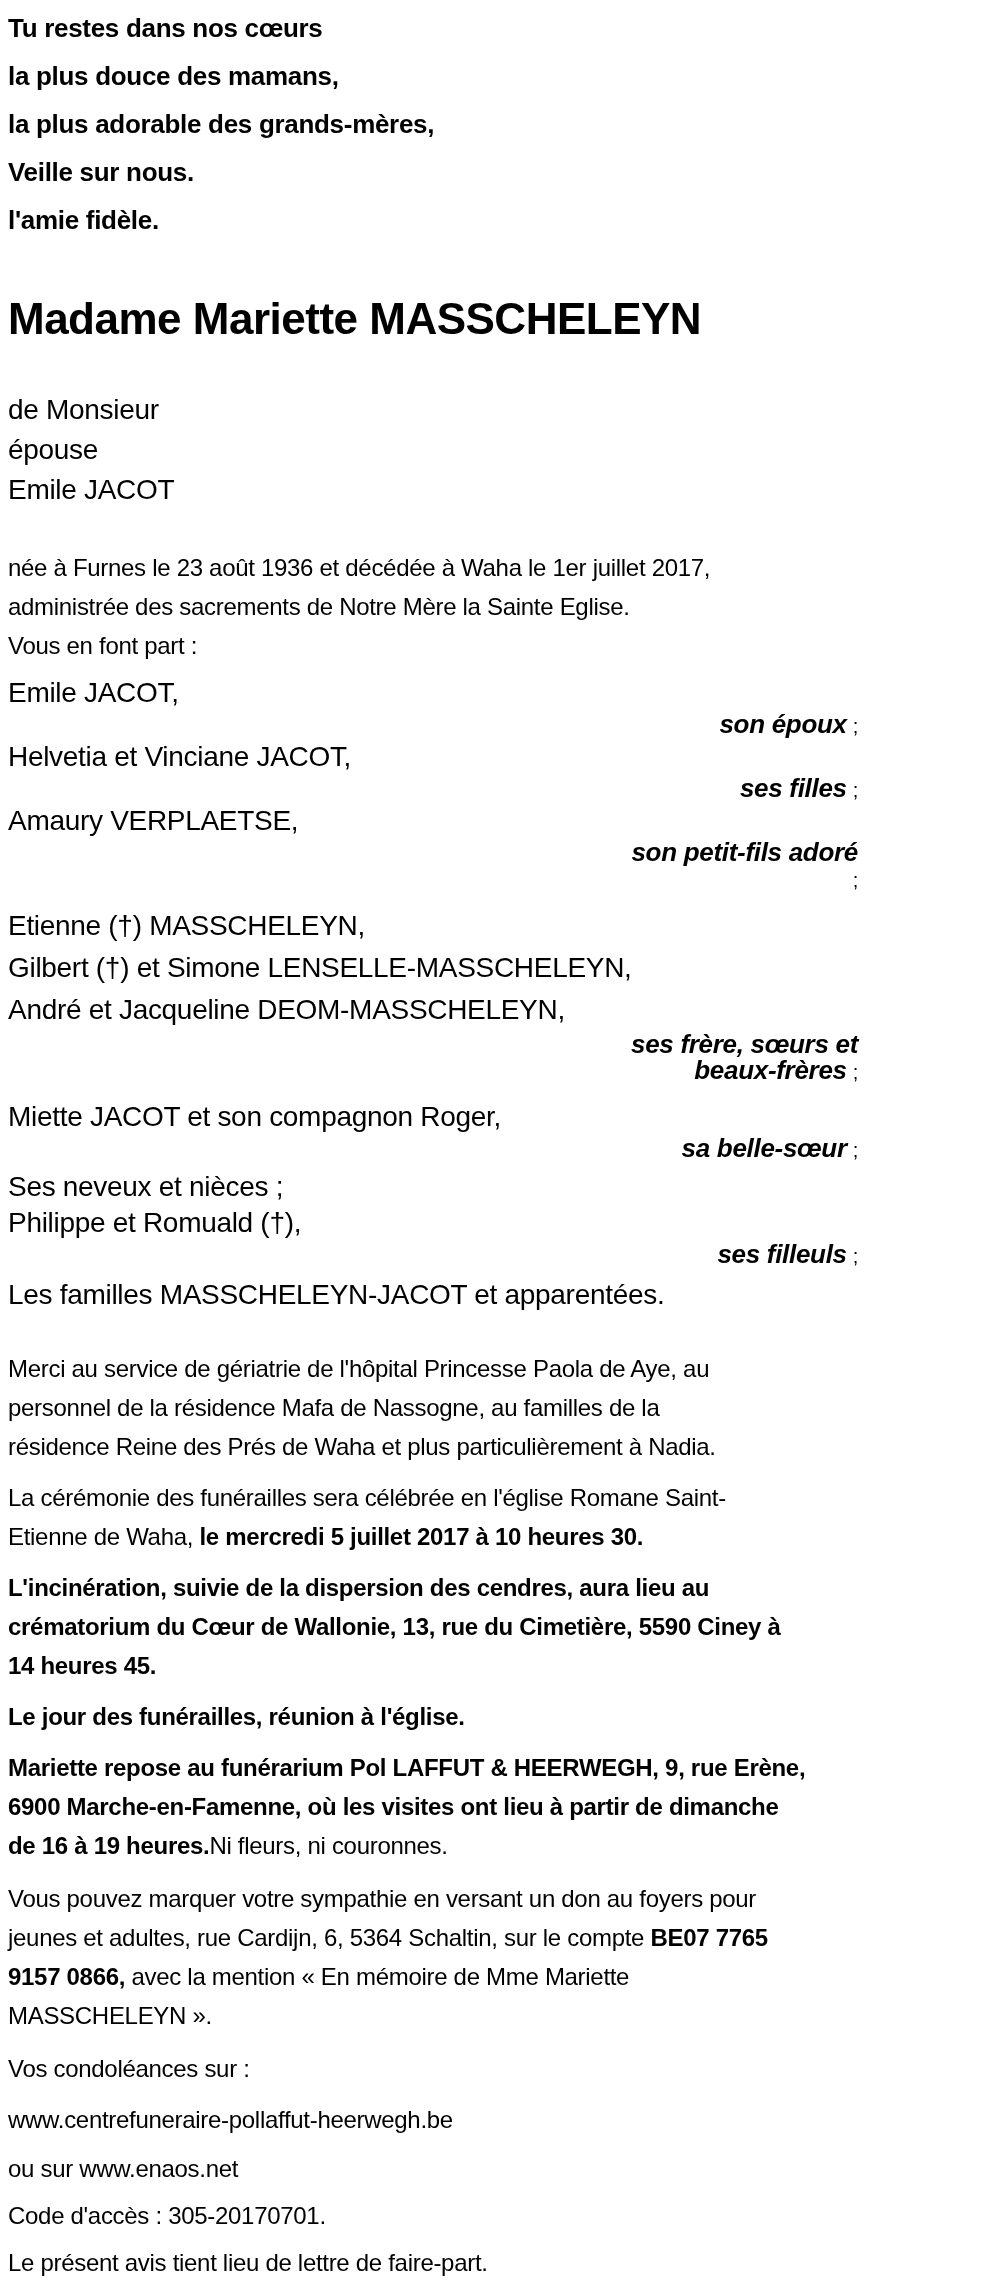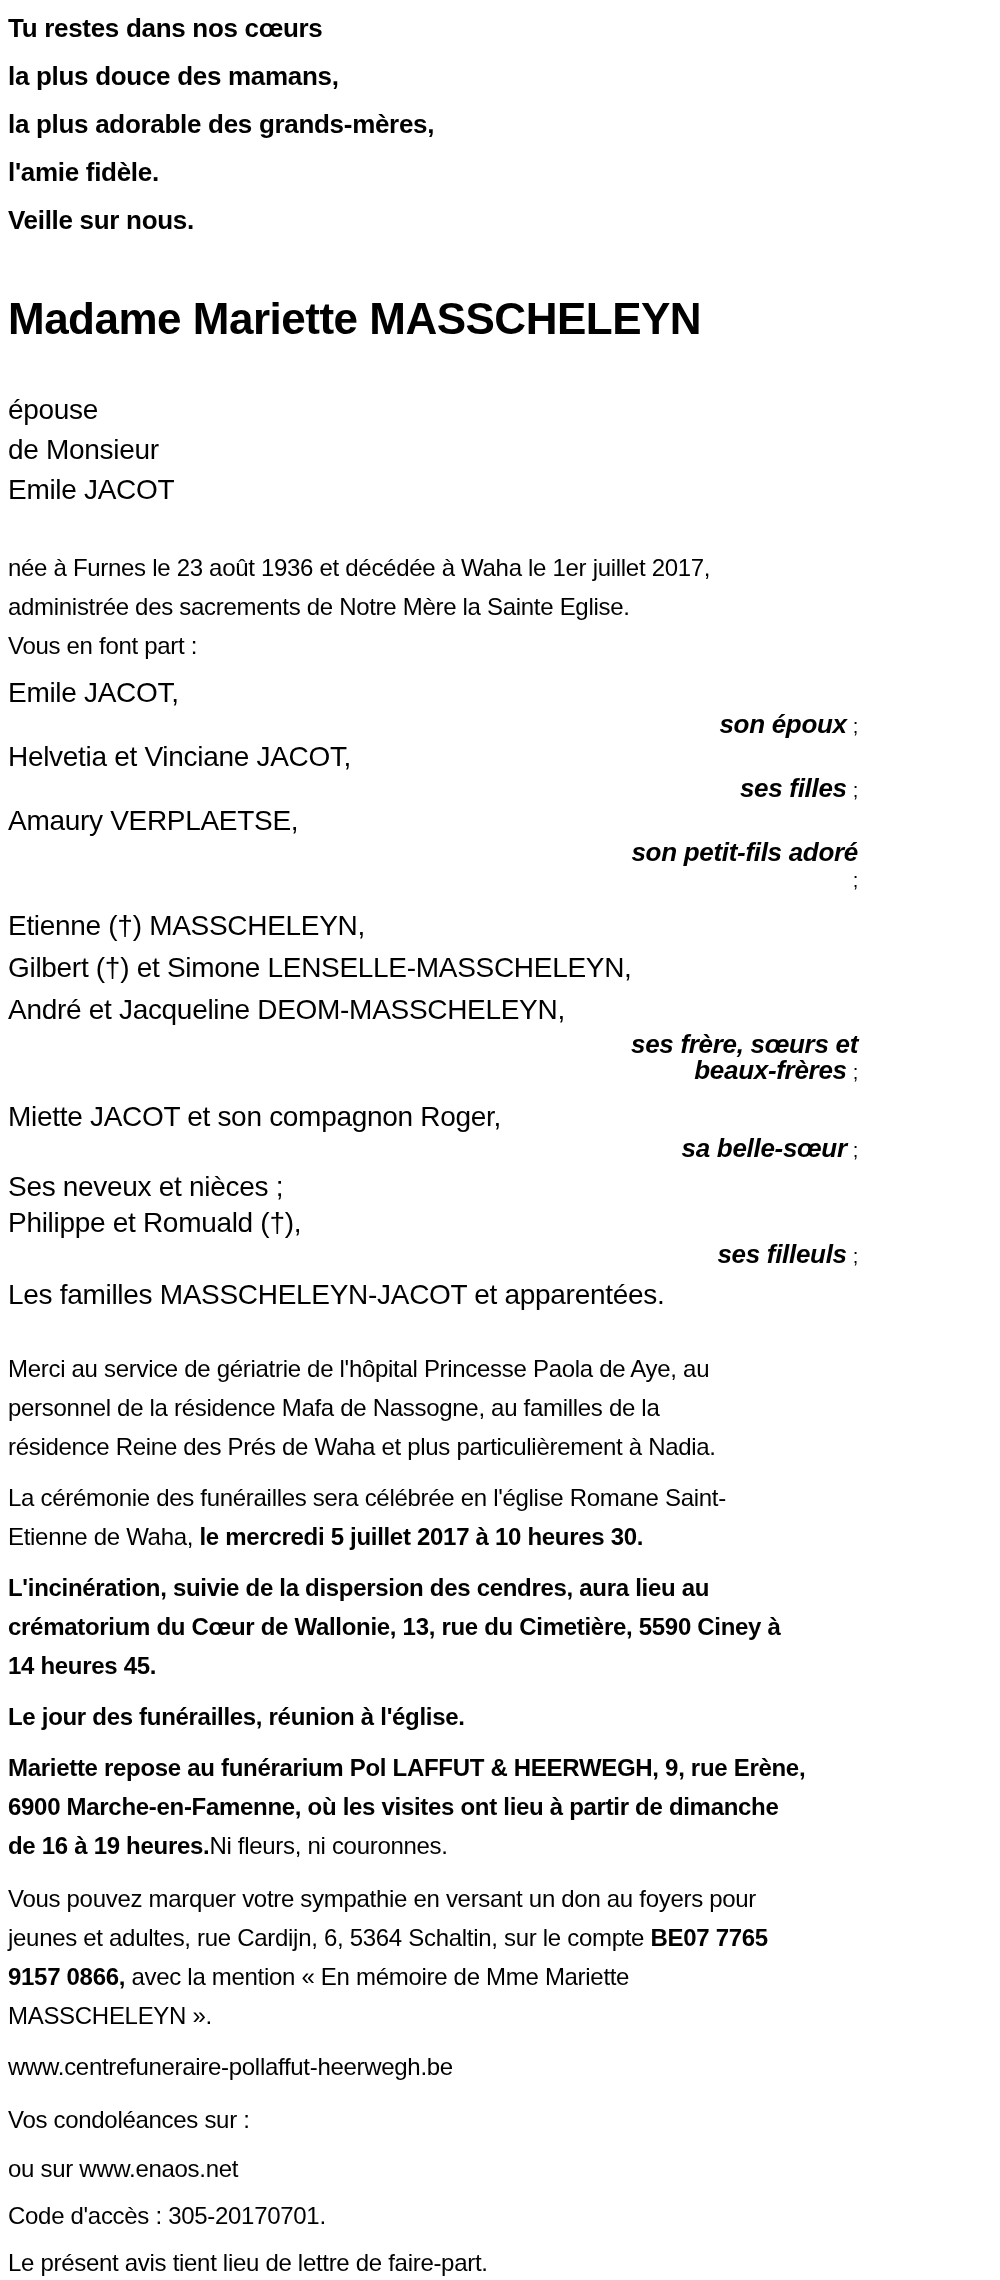--- a/index.html
+++ b/index.html
@@ -63,29 +63,29 @@
 </style>
 </head>
 <body>
 
 <div class="page">
 
   <div>
     <div class="epitaph-line">Tu restes dans nos cœurs</div>
     <div class="epitaph-line">la plus douce des mamans,</div>
     <div class="epitaph-line">la plus adorable des grands-mères,</div>
+    <div class="epitaph-line">Veille sur nous.</div>
     <div class="epitaph-line">l'amie fidèle.</div>
-    <div class="epitaph-line">Veille sur nous.</div>
   </div>
 
   <div class="title">Madame Mariette MASSCHELEYN</div>
 
   <div class="spouse-block">
+    <div class="spouse-line">de Monsieur</div>
     <div class="spouse-line">épouse</div>
-    <div class="spouse-line">de Monsieur</div>
     <div class="spouse-line">Emile JACOT</div>
   </div>
 
   <div class="birth-block">
     <div class="line">née à Furnes le 23 août 1936 et décédée à Waha le 1er juillet 2017,</div>
     <div class="line">administrée des sacrements de Notre Mère la Sainte Eglise.</div>
   </div>
 
   <div class="line intro">Vous en font part :</div>
 
@@ -162,19 +162,19 @@
     <div class="line"><span class="b">de 16 à 19 heures.</span><span>Ni fleurs, ni couronnes.</span></div>
   </div>
 
   <div class="para-14">
     <div class="line">Vous pouvez marquer votre sympathie en versant un don au foyers pour</div>
     <div class="line"><span>jeunes et adultes, rue Cardijn, 6, 5364 Schaltin, sur le compte </span><span class="b">BE07 7765</span></div>
     <div class="line"><span class="b">9157 0866,</span><span> avec la mention « En mémoire de Mme Mariette</span></div>
     <div class="line">MASSCHELEYN ».</div>
   </div>
 
+  <div class="line para-14">Vos condoléances sur :</div>
   <div class="line para">www.centrefuneraire-pollaffut-heerwegh.be</div>
-  <div class="line para-14">Vos condoléances sur :</div>
   <div class="line para-10">ou sur www.enaos.net</div>
   <div class="line para-8">Code d'accès : 305-20170701.</div>
   <div class="line para-8">Le présent avis tient lieu de lettre de faire-part.</div>
 
 </div>
 
 </body></html>

